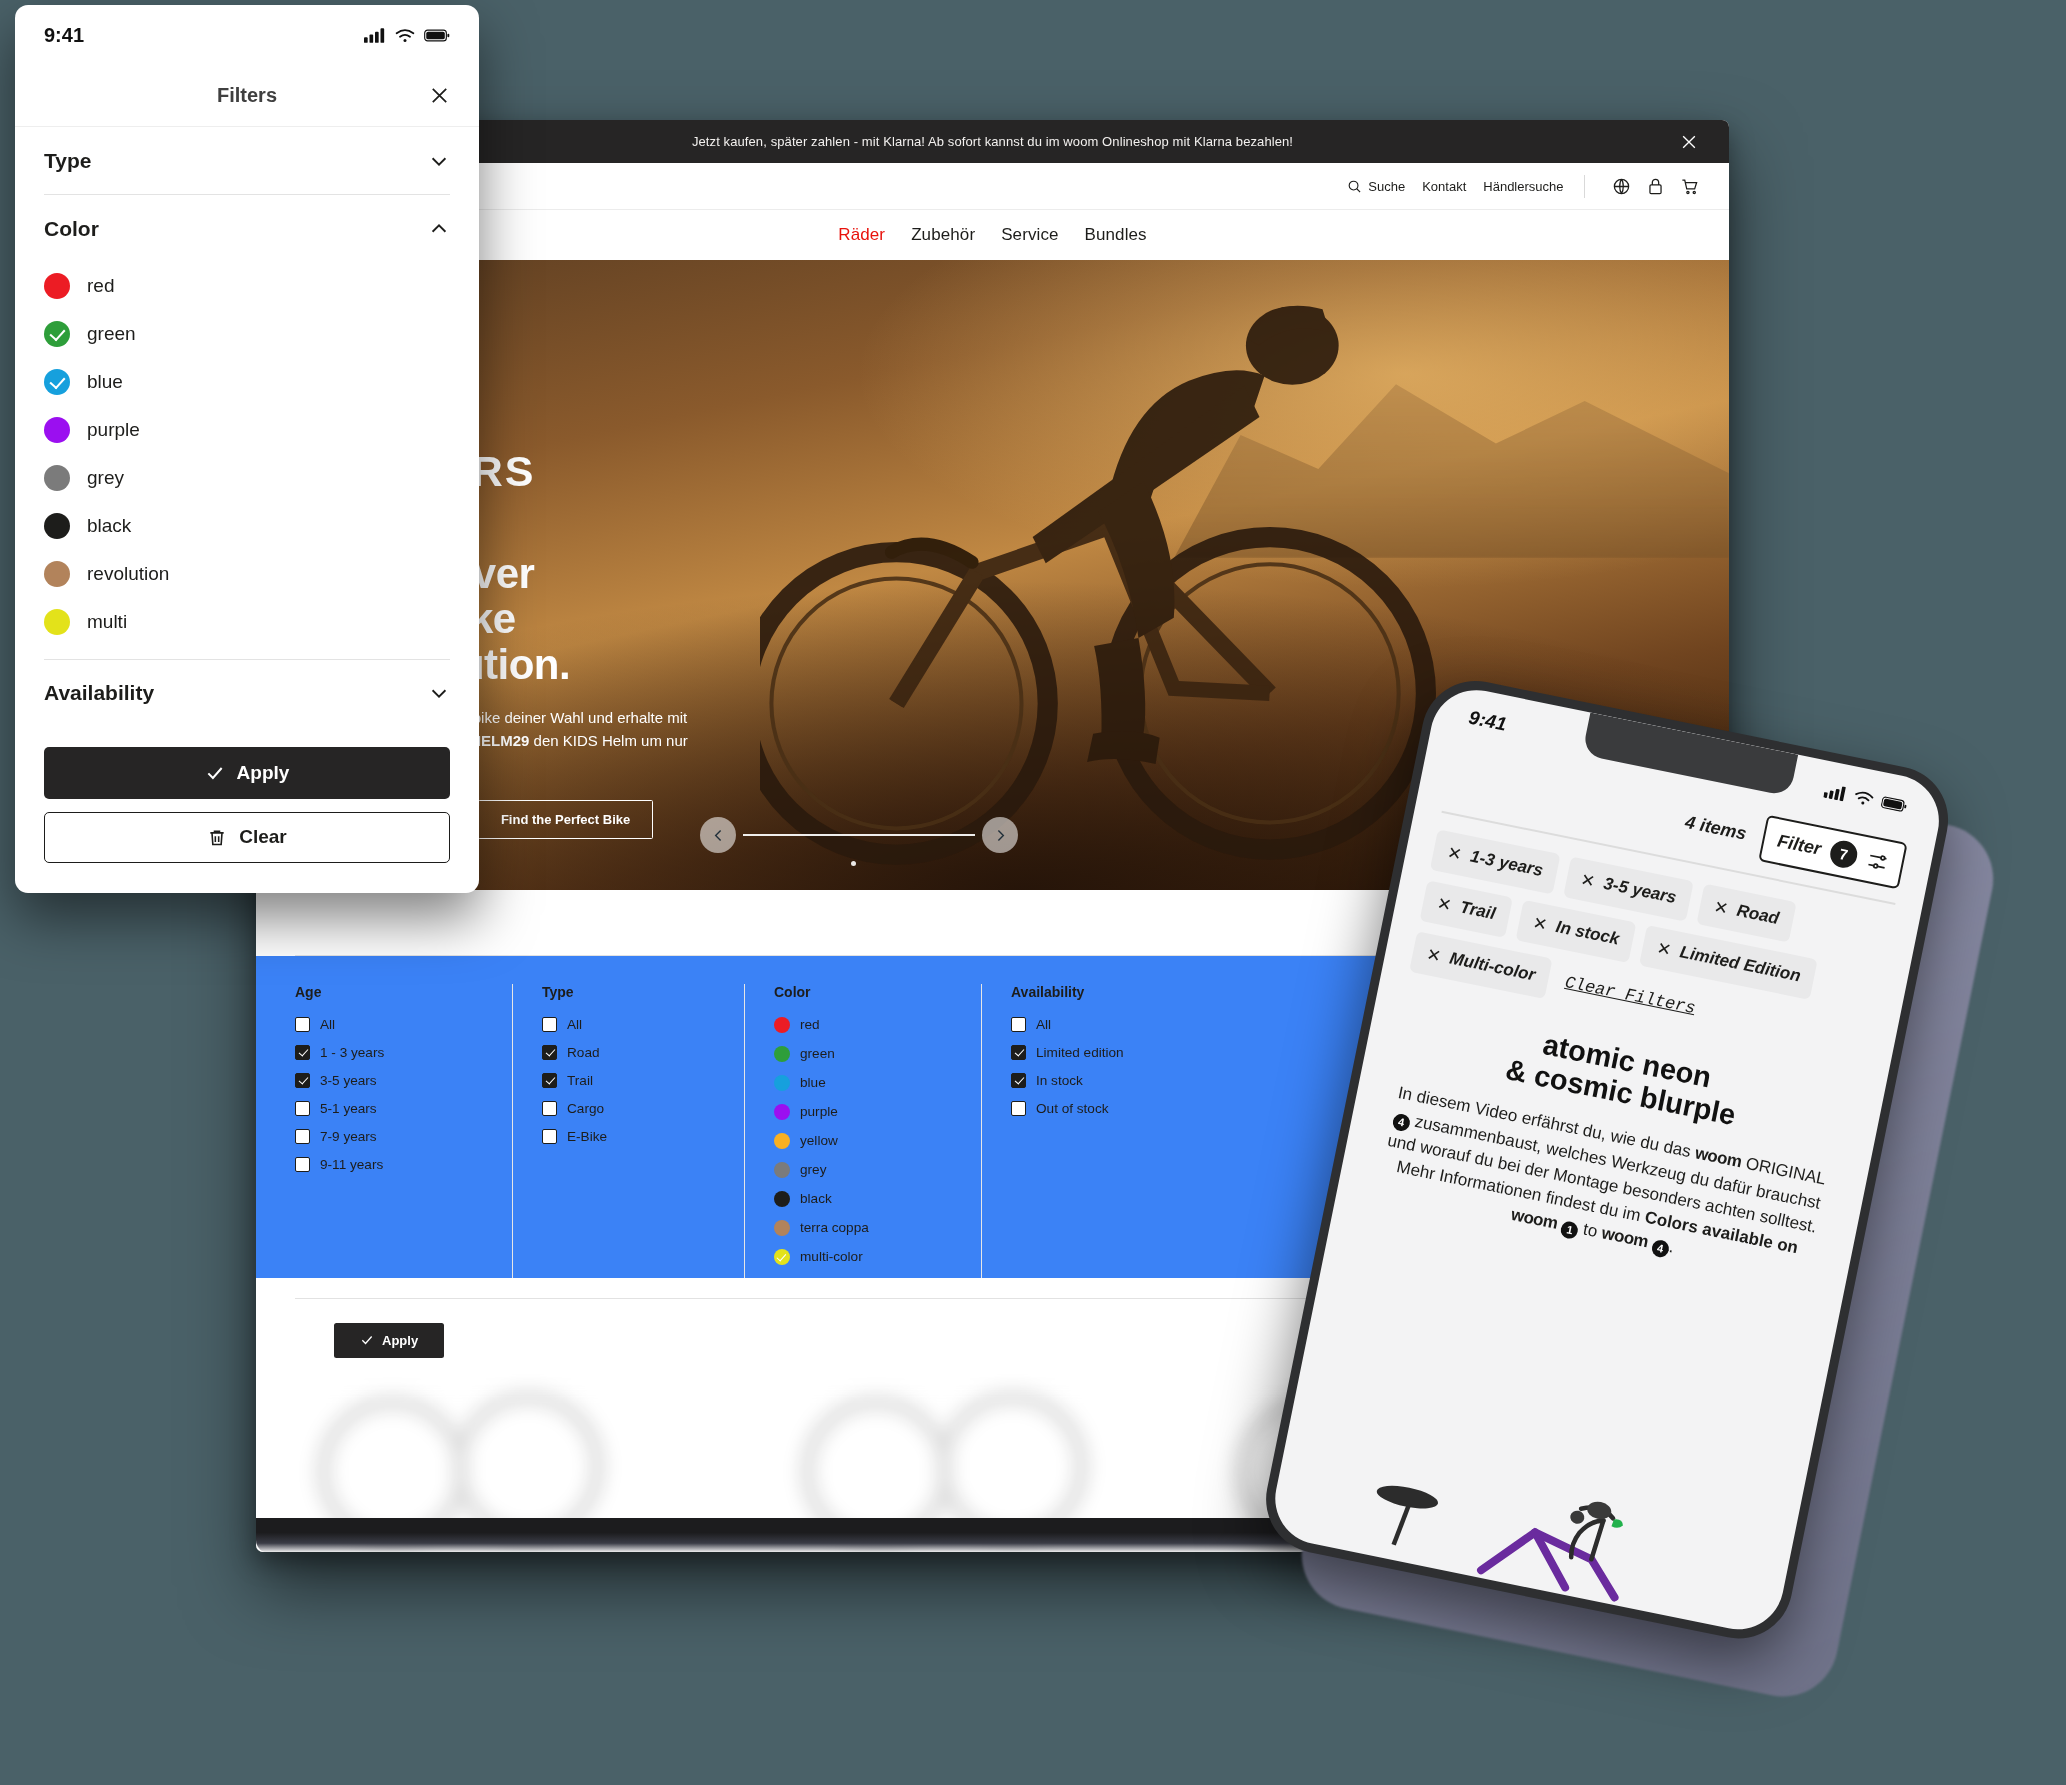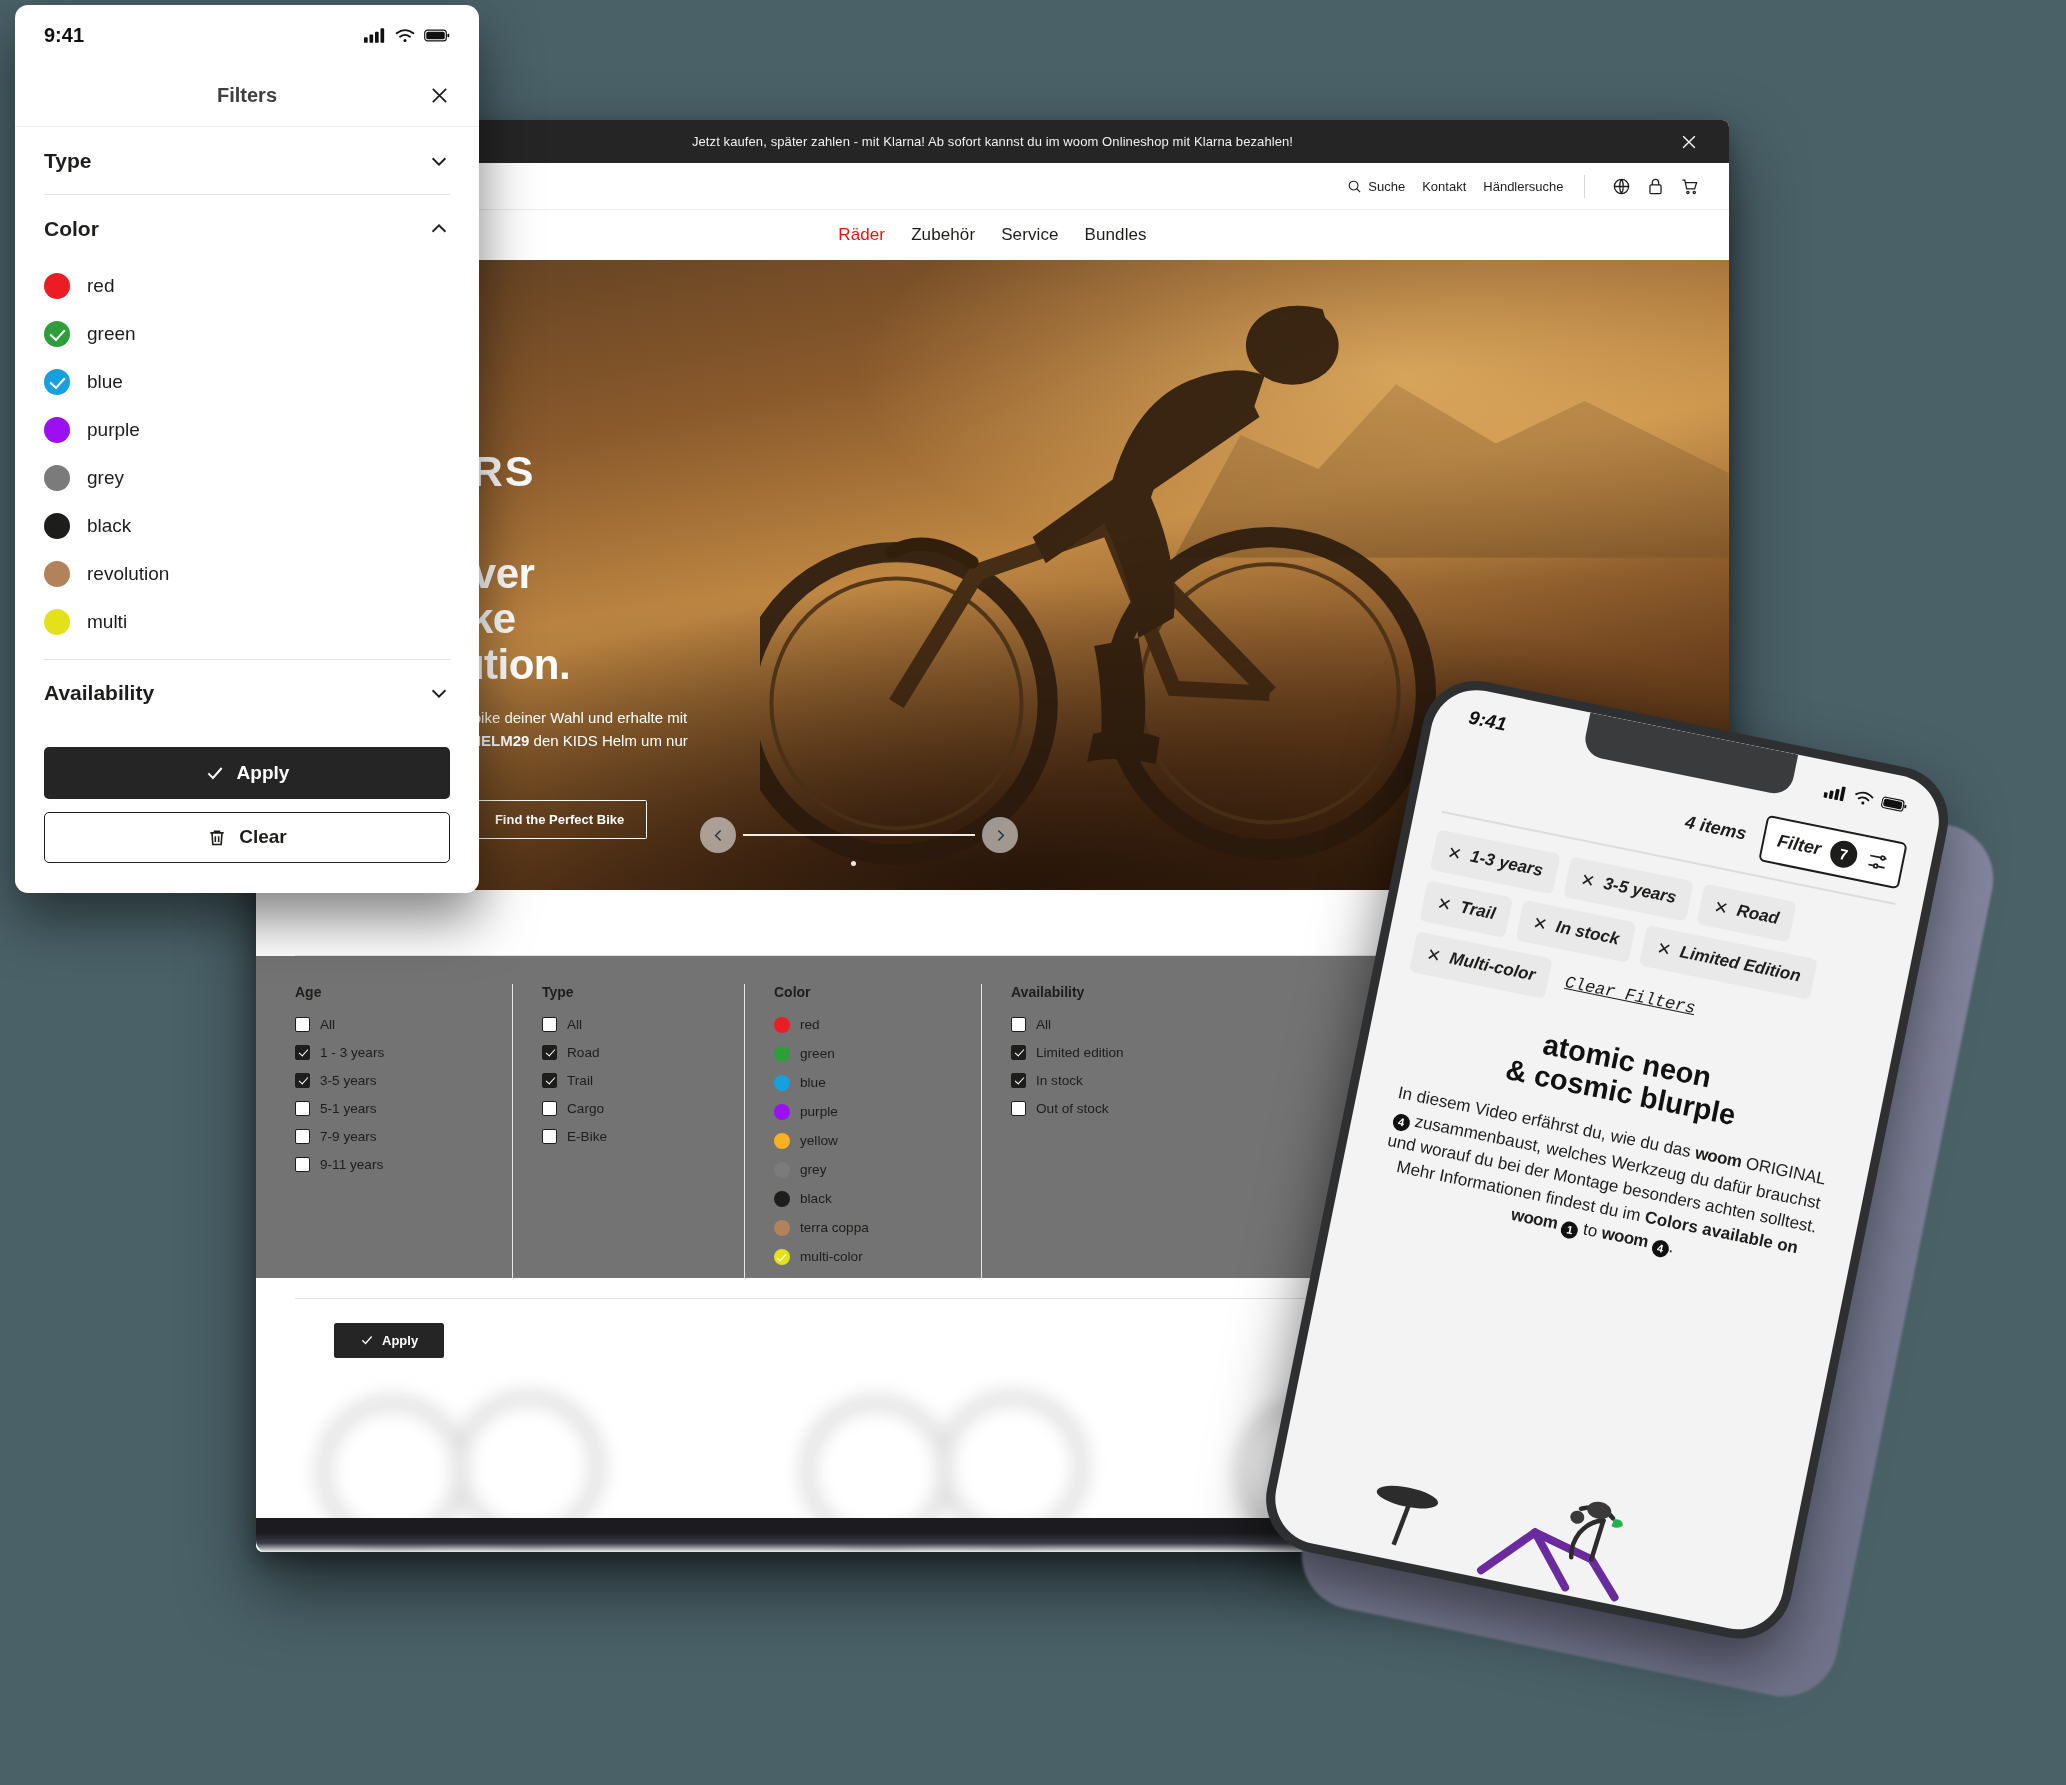--- a/index.html
+++ b/index.html
@@ -84,21 +84,21 @@
     opacity:.97;
   }
   .hero-copy { position:absolute; left:105px; top:166px; width:373px; color:#fff; }
   .rc-logo { margin-bottom: 28px; }
   .rc-woom { font-size:20px; font-weight:800; letter-spacing:1px; margin-bottom:2px; }
   .rc-riders { font-size:43px; font-weight:800; letter-spacing:2px; line-height:.95; }
   .rc-club { font-size:27px; font-weight:800; letter-spacing:1.5px; }
   .hero-h1 { font-size: 42px; font-weight: 800; line-height: 1.08; letter-spacing:-0.5px; }
   .hero-sub { font-size: 15px; line-height: 1.55; margin-top: 19px; max-width:343px; }
   .hero-sub b { font-weight: 800; }
-  .hero-btns { margin-top: 24px; display:flex; gap: 0; }
+  .hero-btns { margin-top: 24px; display:flex; gap: 6px; }
   .btn-white {
     background:#fff; color:#1d1d1b; font-size:13px; font-weight:700;
     padding: 11px 28px; border:none; border-radius:1.5px; cursor:pointer;
   }
   .btn-ghost {
     background:transparent; color:#fff; font-size:13px; font-weight:700;
     padding: 11px 22px; border:1px solid #fff; border-radius:1.5px; cursor:pointer;
   }
   .hero-nav { position:absolute; left: 444px; bottom: 37px; display:flex; align-items:center; gap:0; }
   .hero-arrow {
@@ -122,21 +122,21 @@
   }
   .pill-count {
     width:19px; height:19px; border-radius:50%; background:#1d1d1b; color:#fff;
     display:flex; align-items:center; justify-content:center; font-size:11px; font-weight:700;
   }
   .pill-x { width:16px; height:16px; }
 
   .filter-sep { height:0.5px; background:#e2e2e2; margin: 0 39px; }
 
   .filter-grid {
-    background:#737373; display:flex; padding: 28px 39px 0 39px;
+    background:#3b82f6; display:flex; padding: 28px 39px 0 39px;
   }
   .fcol { padding-right: 20px; }
   .fcol.age { width: 217px; }
   .fcol.type { width: 232px; border-left:0.5px solid #e6e6e6; padding-left:29px; }
   .fcol.color { width: 237px; border-left:0.5px solid #e6e6e6; padding-left:29px; }
   .fcol.avail { width: 237px; border-left:0.5px solid #e6e6e6; padding-left:29px; }
   .fcol h4 { font-size:14px; font-weight:700; color:#1d1d1b; margin-bottom: 17px; }
   .frow { display:flex; align-items:center; gap:10px; margin-bottom: 13px; font-size:13.6px; color:#1d1d1b; cursor:pointer; }
   .cb { width:15px; height:15px; border:1px solid #1d1d1b; border-radius:2px; flex:0 0 auto; background:#fff; position:relative; }
   .cb.on { background:#1d1d1b; }

